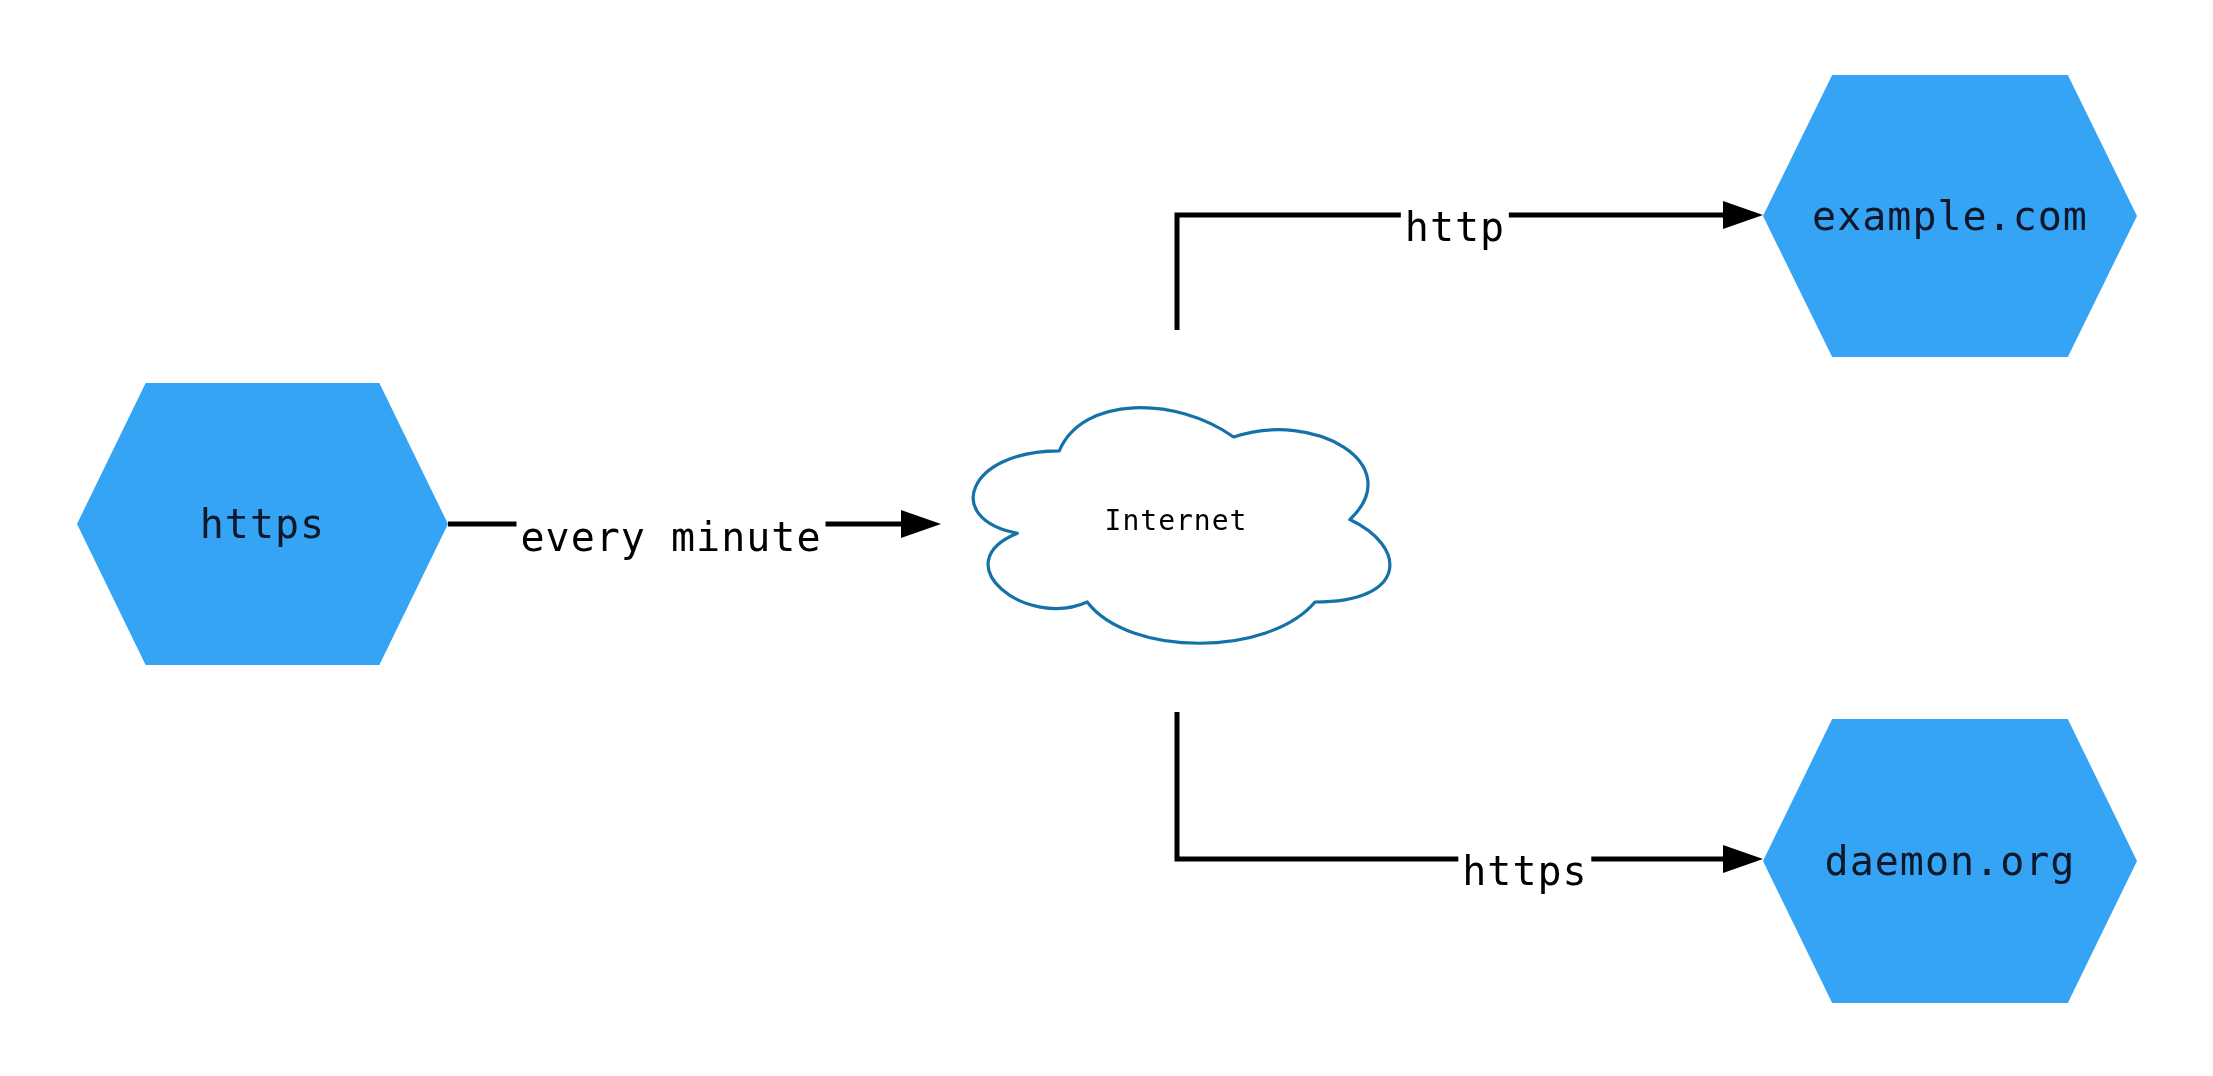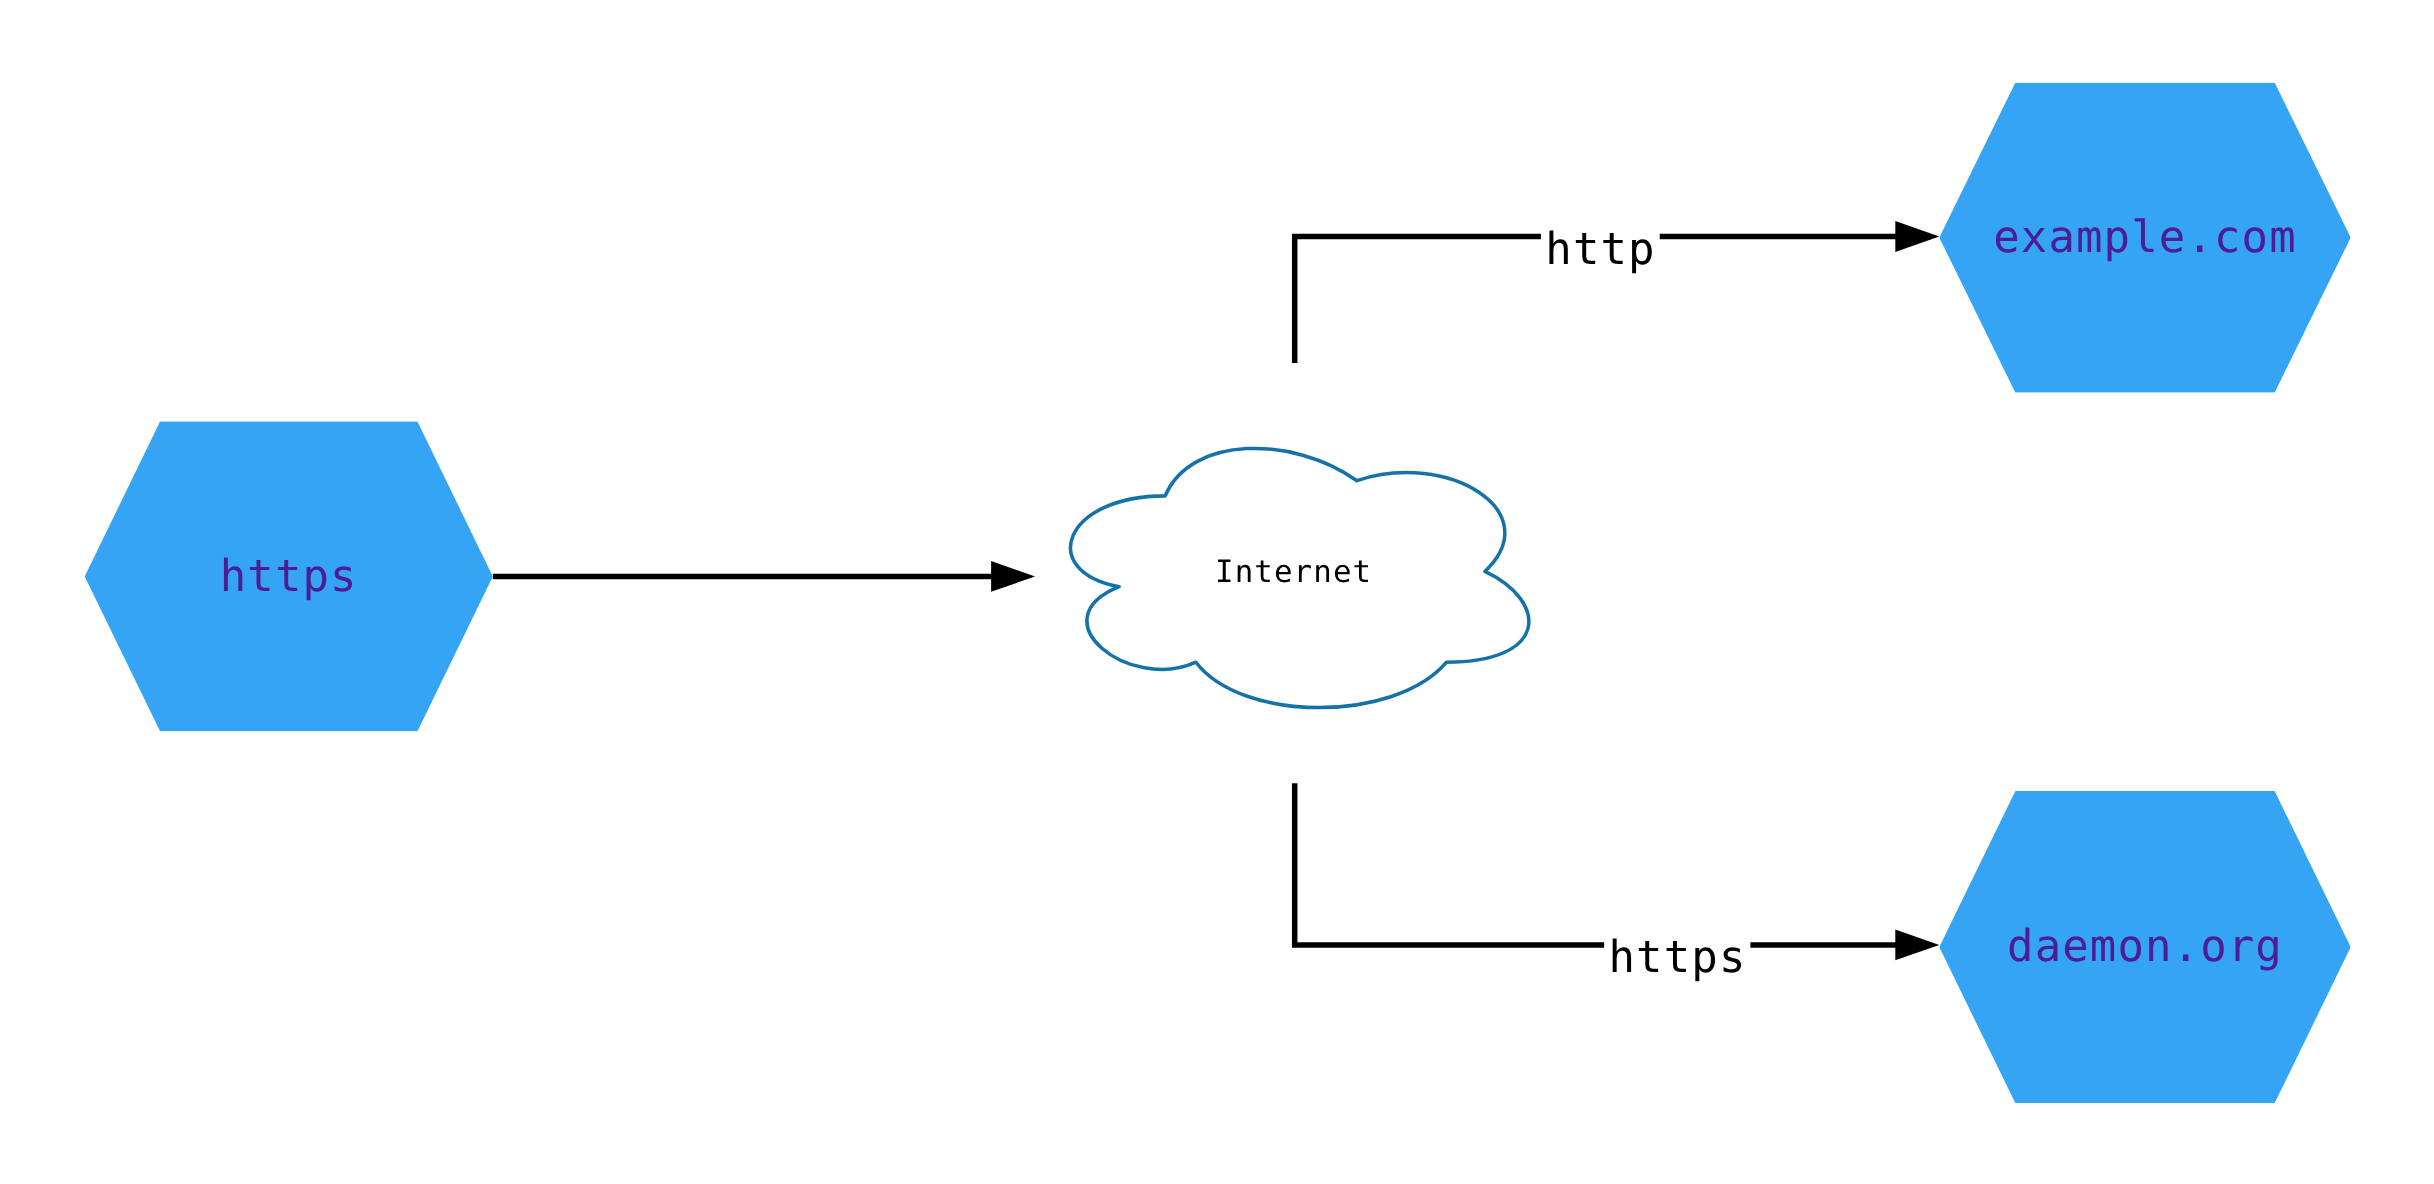--- a/index.html
+++ b/index.html
@@ -22,21 +22,21 @@
   }
   
   .hex {
     position: absolute;
     background: #35A4F4;
     clip-path: polygon(18.5% 0%, 81.5% 0%, 100% 50%, 81.5% 100%, 18.5% 100%, 0% 50%);
     display: flex;
     flex-direction: column;
     align-items: center;
     justify-content: center;
-    color: #4c1d95;
+    color: #0f172a;
     font-size: 40px;
     letter-spacing: 1px;
     line-height: 47px;
     text-align: center;
   }
   .hex-monitoring { left: 77px;   top: 383px; width: 371px; height: 282px; }
   .hex-example    { left: 1763px; top: 75px;  width: 374px; height: 282px; }
   .hex-httpbin    { left: 1763px; top: 719px; width: 374px; height: 284px; }
 
   
@@ -100,16 +100,17 @@
   <div class="hex hex-example">
     <span>example.com</span>
   </div>
 
   <div class="hex hex-httpbin">
     <span>daemon.org</span>
   </div>
 
   <div class="cloud-label">Internet</div>
 
+  <div class="edge-label edge-label-every-minute">every minute</div>
   <div class="edge-label edge-label-http">http</div>
   <div class="edge-label edge-label-https">https</div>
 
 </div>
 
 </body></html>

